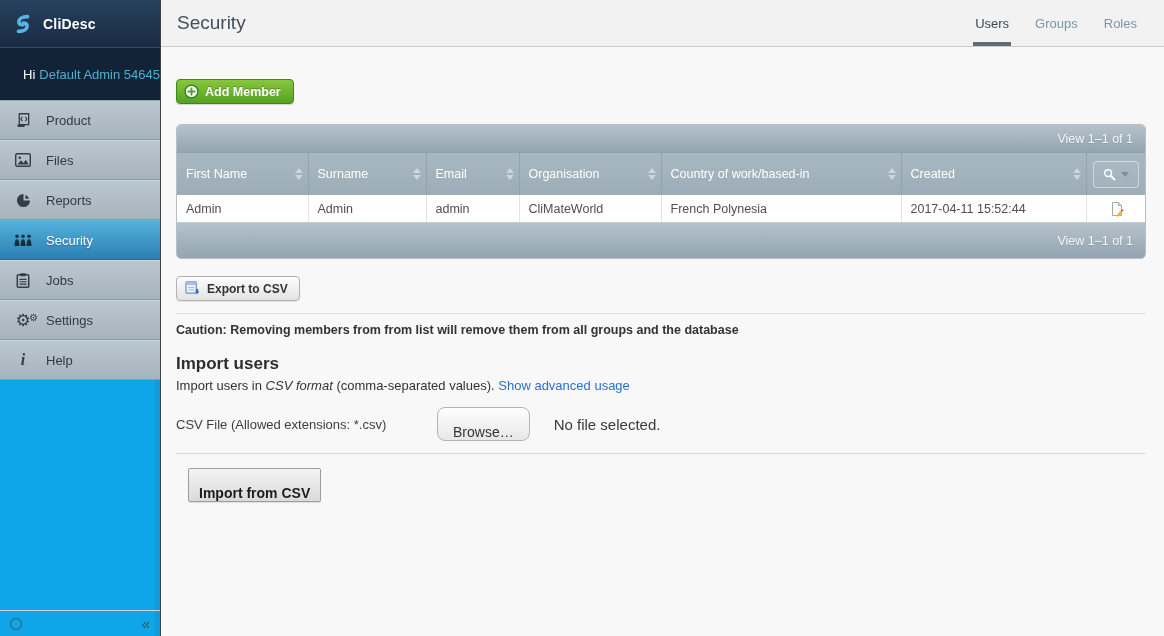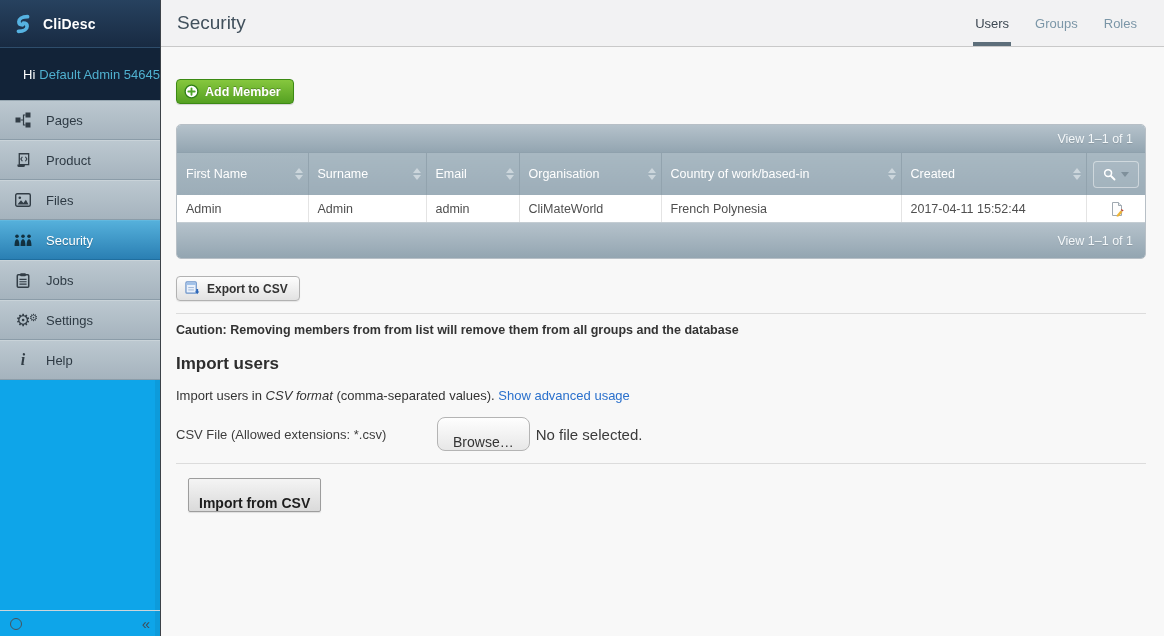--- a/index.html
+++ b/index.html
@@ -67,27 +67,27 @@
   tbody td:last-child { border-right:none; }
   tbody tr { cursor:pointer; }
   .td-edit { text-align:center; padding:0; }
   .edit-btn { display:inline-flex; cursor:pointer; vertical-align:middle; }
 
   
   .hr { border:none; border-top:1px solid #dcdcdc; }
   .hr1 { margin:0 0 9px; }
   .hr2 { margin:2px 0 14px; }
   .caution { font-weight:bold; font-size:12.5px; color:#333; margin-bottom:17px; }
-  .import-heading { font-size:17px; font-weight:bold; color:#2e2e2e; margin-bottom:14px; }
+  .import-heading { font-size:17px; font-weight:bold; color:#2e2e2e; margin-bottom:4px; }
   .import-desc { font-size:13px; color:#333; margin-bottom:14px; }
   .import-desc .it { font-style:italic; }
   .adv-link { color:#2a70cc; cursor:pointer; }
   .file-row { display:flex; align-items:center; margin-bottom:12px; }
   .file-label { font-size:13px; color:#3d3d3d; width:261px; }
-  .no-file { font-size:15px; color:#3a3a3a; margin-left:6px; }
+  .no-file { font-size:15px; color:#3a3a3a; margin-left:24px; }
 </style>
 </head>
 <body>
 
 <div class="app">
 
   <div class="sidebar">
     <div class="side-header">
       <svg viewBox="0 0 24 24" width="22" height="22">
         <path d="M17 4 c-6.5 0-9.5 2.6-9.5 5.6 0 2.1 1.6 3.3 4.2 3.3" stroke="#56b3e2" stroke-width="4" fill="none" stroke-linecap="round"></path>
@@ -101,48 +101,46 @@
         <path d="M11 2H2.5v12H11" fill="none" stroke="#e9eef2" stroke-width="1.8"></path>
         <path d="M7.5 8h8.5" stroke="#e9eef2" stroke-width="1.8"></path>
         <path d="M13.5 4.5 17 8l-3.5 3.5" fill="none" stroke="#e9eef2" stroke-width="1.8"></path>
       </svg>
       <span class="greet"><span>Hi</span><span class="greet-link">Default Admin 54645</span></span>
     </div>
 
     <div class="side-nav">
       <div class="nav-item">
         <span class="nav-ico">
-          <svg viewBox="0 0 16 16" width="16" height="16" fill="currentColor" stroke="currentColor">
-            <rect x="0.5" y="5.5" width="5" height="5" stroke="none"></rect>
-            <rect x="10.5" y="0.5" width="5" height="5" stroke="none"></rect>
-            <rect x="10.5" y="10.5" width="5" height="5" stroke="none"></rect>
-            <path d="M5.5 8h3V3h2M8.5 8v5h2" fill="none" stroke-width="1.2"></path>
-          </svg>
-        </span>
-        <span class="nav-label">Pages</span>
-      </div>
-      <div class="nav-item">
-        <span class="nav-ico">
           <svg viewBox="0 0 16 16" width="15" height="15" stroke="currentColor" fill="none">
             <path d="M3.5 .8h10v11.5h-10z" stroke-width="1.4"></path>
             <path d="M1.5 12.3h8v1.2a1.5 1.5 0 0 1-1.5 1.5H3a1.5 1.5 0 0 1-1.5-1.5z" fill="currentColor" stroke="none"></path>
             <path d="M6.8 4 5.2 6.4 6.8 8.8 M10 4l1.6 2.4L10 8.8" stroke-width="1.2"></path>
           </svg>
         </span>
         <span class="nav-label">Product</span>
       </div>
       <div class="nav-item">
         <span class="nav-ico">
           <svg viewBox="0 0 16 14" width="16" height="14">
             <rect x="0.7" y="0.7" width="14.6" height="12.6" rx="1.5" fill="none" stroke="currentColor" stroke-width="1.4"></rect>
             <circle cx="4.8" cy="4.8" r="1.3" fill="currentColor"></circle>
             <path d="M2.5 11.5 6 7.3l2.4 2.6 2.5-3.1 2.6 4.7z" fill="currentColor"></path>
           </svg>
         </span>
         <span class="nav-label">Files</span>
+      </div>
+      <div class="nav-item">
+        <span class="nav-ico">
+          <svg viewBox="0 0 16 16" width="15" height="15" fill="currentColor">
+            <path d="M8 8 V1 A7 7 0 1 0 15 8 z"></path>
+            <path d="M10 6 V2.2 A5 5 0 0 1 13.8 6 z"></path>
+          </svg>
+        </span>
+        <span class="nav-label">Reports</span>
       </div>
       <div class="nav-item active">
         <span class="nav-ico">
           <svg viewBox="0 0 20 14" width="18" height="13" fill="currentColor">
             <circle cx="3.3" cy="2.3" r="2"></circle>
               <path d="M.6 13 C.6 8.6 1.6 5.6 3.3 5.6 s2.7 3 2.7 7.4z"></path>
             <circle cx="10" cy="2.3" r="2"></circle>
               <path d="M7.3 13 C7.3 8.6 8.3 5.6 10 5.6 s2.7 3 2.7 7.4z"></path>
             <circle cx="16.7" cy="2.3" r="2"></circle>
               <path d="M14 13 C14 8.6 15 5.6 16.7 5.6 s2.7 3 2.7 7.4z"></path>

